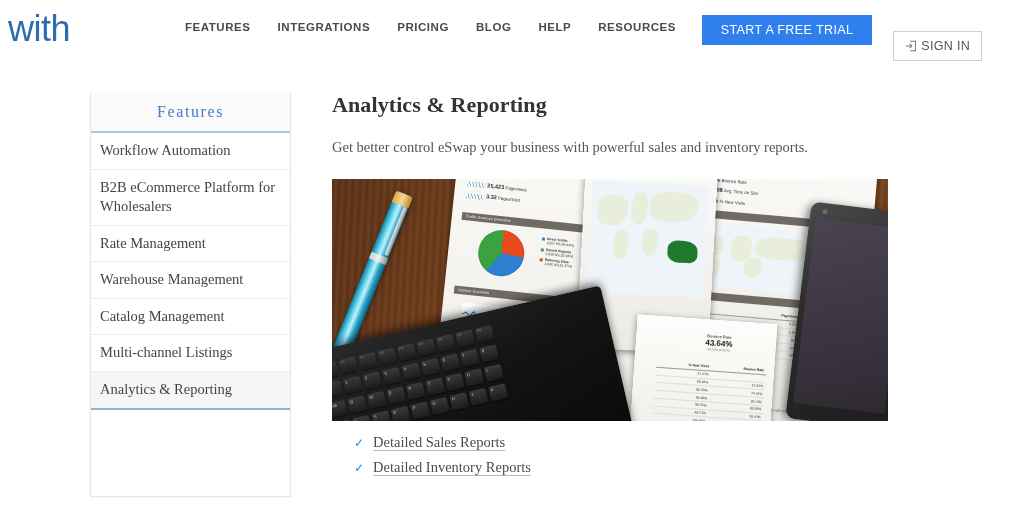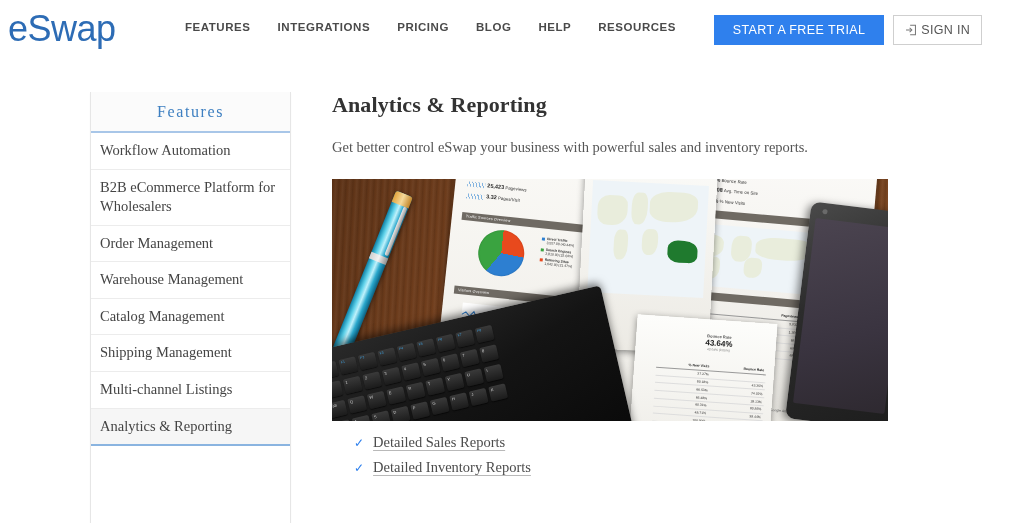--- a/index.html
+++ b/index.html
@@ -41,20 +41,21 @@
     letter-spacing: 0.55px;
     color: #4a4a4a;
     white-space: nowrap;
     cursor: pointer;
   }
   .cta-wrap {
     position: absolute;
     right: 42px; top: 15px;
     display: flex;
     align-items: stretch;
+    gap: 12px;
   }
   .btn-trial {
     background: #2f80ed;
     color: #ffffff;
     font-size: 12.5px;
     letter-spacing: 0.4px;
     padding: 0 19px;
     height: 30px;
     line-height: 30px;
     border: none;
@@ -70,20 +71,21 @@
     letter-spacing: 0.3px;
     height: 30px;
     padding: 0 11px;
     margin-left: 9px;
     display: flex;
     align-items: center;
     gap: 4px;
     white-space: nowrap;
     cursor: pointer;
     font-family: "Liberation Sans", sans-serif;
+    margin-top: 16px;
   }
   .signin-icon { display: flex; align-items: center; }
 
   
   .page {
     position: relative;
     width: 1024px;
     height: 463px;
   }
 
@@ -336,21 +338,21 @@
     text-decoration-color: #b9b9b9;
     text-underline-offset: 2.5px;
     cursor: pointer;
     white-space: nowrap;
   }
 </style>
 </head>
 <body>
 
 <div class="header">
-  <div class="logo">eSwap</div>
+  <div class="logo">with</div>
 
   <nav class="nav">
     <span class="nav-item">FEATURES</span>
     <span class="nav-item">INTEGRATIONS</span>
     <span class="nav-item">PRICING</span>
     <span class="nav-item">BLOG</span>
     <span class="nav-item">HELP</span>
     <span class="nav-item">RESOURCES</span>
   </nav>
 
@@ -368,24 +370,23 @@
     </button>
   </div>
 </div>
 
 <div class="page">
 
   <aside class="sidebar">
     <div class="sidebar-title">Features</div>
     <div class="sidebar-item">Workflow Automation</div>
     <div class="sidebar-item">B2B eCommerce Platform for Wholesalers</div>
-    <div class="sidebar-item">Order Management</div>
+    <div class="sidebar-item">Rate Management</div>
     <div class="sidebar-item">Warehouse Management</div>
     <div class="sidebar-item">Catalog Management</div>
-    <div class="sidebar-item">Shipping Management</div>
     <div class="sidebar-item">Multi-channel Listings</div>
     <div class="sidebar-item active">Analytics &amp; Reporting</div>
     <div class="sidebar-tail"></div>
   </aside>
 
   <main class="main">
     <h1 class="page-title">Analytics &amp; Reporting</h1>
     <p class="page-desc">Get better control eSwap your business with powerful sales and inventory reports.</p>
 
     <div class="hero">

